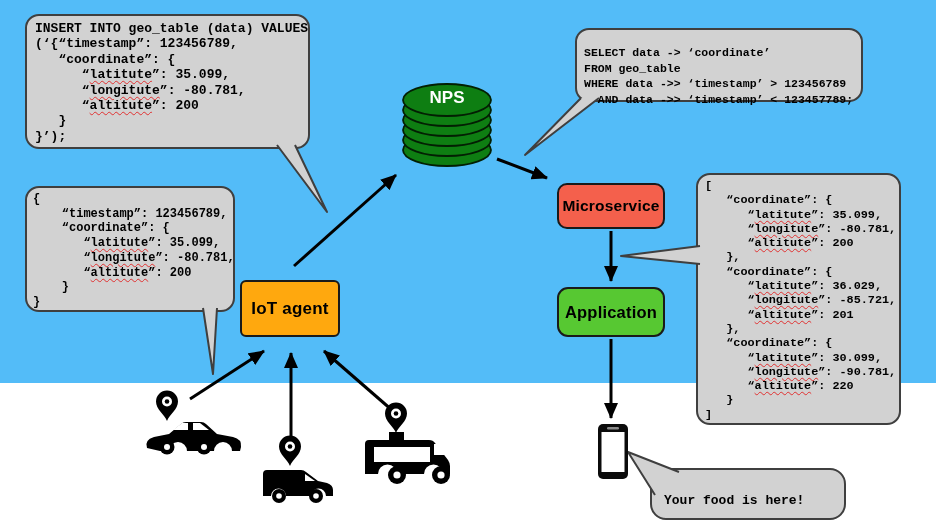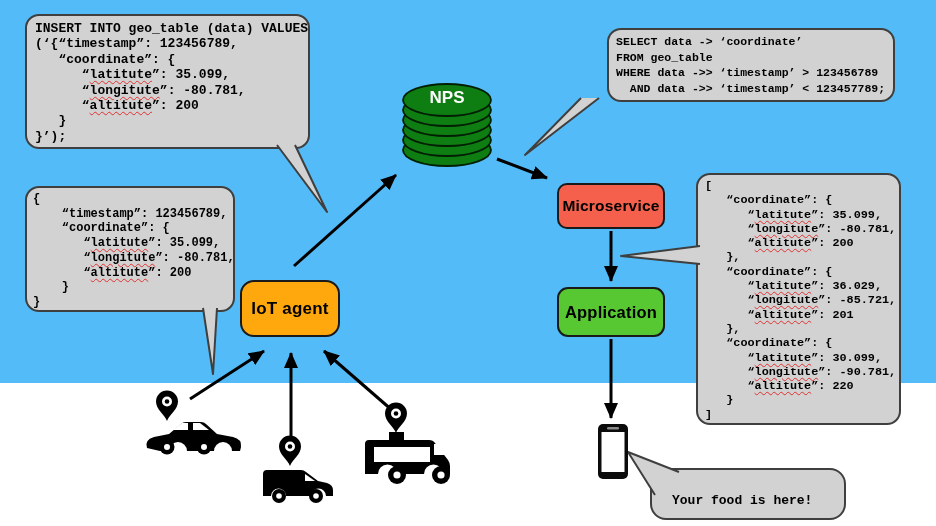--- a/index.html
+++ b/index.html
@@ -4,29 +4,29 @@
 <style>
   html,body{margin:0;padding:0;background:#fff;}
   .stage{position:relative;width:936px;height:526px;overflow:hidden;background:var(--ground,#fff);font-family:"Liberation Sans",sans-serif;}
   .sky{position:absolute;left:0;top:0;width:936px;height:383px;background:var(--sky,#53BCF8);}
   .bubble{position:absolute;background:var(--bubble_fill,#D2D2D2);border:2px solid var(--bubble_border,#3F3F3F);border-radius:14px;z-index:1;box-sizing:border-box;}
   .code{font-family:"Liberation Mono",monospace;font-weight:bold;color:#000;white-space:pre;}
   .b-insert{left:25px;top:14px;width:285px;height:135px;padding:5px 8px;}
   .b-insert .code{font-size:13px;line-height:15.4px;}
   .b-device{left:25px;top:186px;width:210px;height:126px;padding:4px 6px;}
   .b-device .code{font-size:12px;line-height:14.7px;}
-  .b-select{left:575px;top:28px;width:288px;height:74px;padding:4px 7px;margin-left:32px;}
+  .b-select{left:575px;top:28px;width:288px;height:74px;padding:15px 7px;}
   .b-select .code{font-size:11.5px;line-height:15.5px;}
   .b-result{left:696px;top:173px;width:205px;height:252px;padding:4px 7px;}
   .b-result .code{font-size:11.8px;line-height:14.3px;}
   .b-food{left:650px;top:468px;width:196px;height:52px;border-radius:16px;display:flex;align-items:flex-end;padding:0 0 10px 12px;}
-  .b-food .code{font-size:13px;margin-left:8px;}
+  .b-food .code{font-size:13px;}
   .sq{text-decoration:underline;text-decoration-style:wavy;text-decoration-color:var(--misspell_red,#E03131);text-decoration-thickness:1px;text-underline-offset:2px;}
   .node{position:absolute;display:flex;align-items:center;justify-content:center;border:2px solid #1a1a1a;color:#000;font-weight:bold;z-index:1;box-sizing:border-box;letter-spacing:.2px;}
-  .n-iot{left:240px;top:280px;width:100px;height:57px;border-radius:14px;background:var(--iot_orange,#FFA80E);font-size:17px;}
+  .n-iot{left:240px;top:280px;width:100px;height:57px;border-radius:6px;background:var(--iot_orange,#FFA80E);font-size:17px;}
   .n-micro{left:557px;top:183px;width:108px;height:46px;border-radius:10px;background:var(--microservice_red,#F4604C);font-size:15.5px;align-items:center;}
   .n-app{left:557px;top:287px;width:108px;height:50px;border-radius:11px;background:var(--application_green,#57C832);font-size:16.5px;}
   svg.overlay{position:absolute;left:0;top:0;z-index:2;pointer-events:none;}
   .arrow{stroke:#000;stroke-width:3;}
   .tail{fill:var(--bubble_fill,#D2D2D2);stroke:var(--bubble_border,#3F3F3F);stroke-width:2;stroke-linejoin:round;}
   .db-disk{fill:var(--db_green,#0E7E12);stroke:#031f03;stroke-width:1.8;}
   .db-label{fill:#fff;font-family:"Liberation Sans",sans-serif;font-weight:bold;font-size:17px;}
 </style>
 </head>
 <body>

